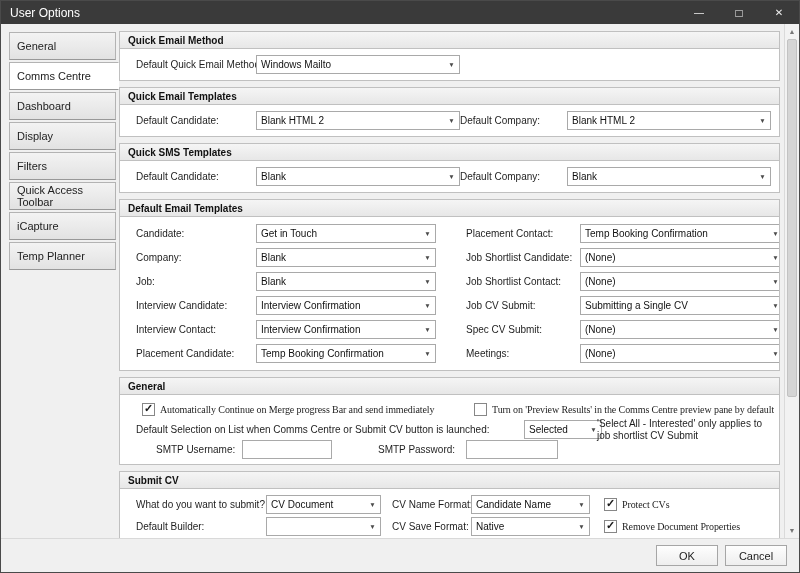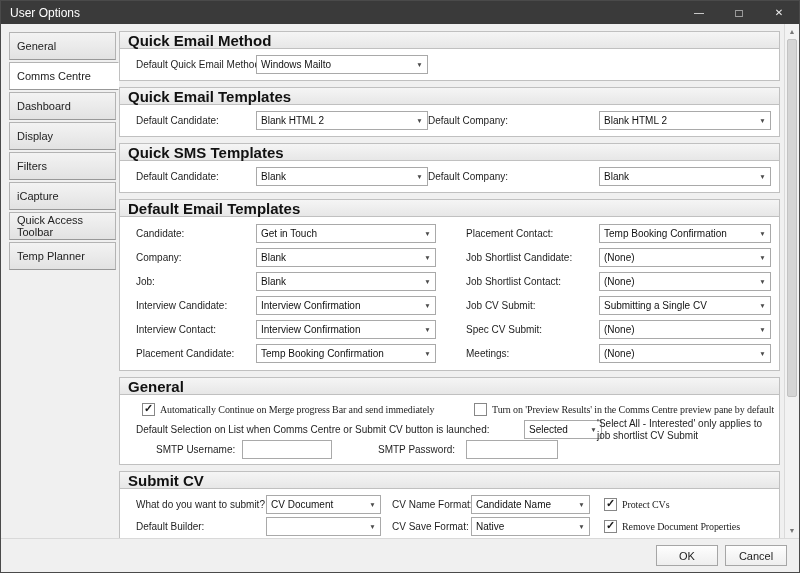--- a/index.html
+++ b/index.html
@@ -25,40 +25,40 @@
          padding-left:7px; font-size:11px; color:#222;
          background:linear-gradient(#f3f3f3,#e2e2e2);
          border:1px solid #b3b3b3; border-bottom-color:#989898; cursor:default; }
   .tab.active { background:#fff; width:110px; border-right-color:#fff; position:relative; z-index:2; }
 
   
   .content { flex:1 1 auto; padding:7px 4px 0 2px; display:flex; flex-direction:column; gap:6px; overflow:hidden; }
 
   .group { border:1px solid var(--border,#c0c0c0); background:#fff; overflow:hidden; flex:0 0 auto; }
   .group-header { height:17px; background:linear-gradient(#f5f5f5, var(--group_header_bg,#e9e9e9));
-                  border-bottom:1px solid var(--border,#c0c0c0); font-size:15px; font-weight:bold;
+                  border-bottom:1px solid var(--border,#c0c0c0); font-size:10px; font-weight:bold;
                   color:#111; display:flex; align-items:center; padding-left:8px; }
   .group-body { padding:4px 8px 5px 16px; position:relative; }
 
   .row { display:flex; align-items:center; }
   .r20 { height:22px; }
   .r24 { height:24px; }
   .r21 { height:20px; }
   .r22 { height:22px; }
 
   .lbl { font-size:10px; color:#1e1e1e; white-space:nowrap; overflow:hidden; flex:0 0 auto; }
   .lw120 { width:120px; } .lw105 { width:105px; } .lw114 { width:114px; }
   .lw130 { width:130px; } .lw79  { width:79px;  } .lw388 { width:388px; }
   .ml46 { } .ml30 { margin-left:30px; } .ml11 { margin-left:11px; }
   .ml14 { margin-left:14px; } .mla { margin-left:auto; }
 
   
   .combo { display:flex; height:19px; border:1px solid #a9a9a9; background:#fff;
            align-items:stretch; flex:0 0 auto; cursor:default; }
-  .cw172 { width:172px; } .cw180 { width:180px; } .cw115 { width:115px; }
+  .cw172 { width:204px; } .cw180 { width:180px; } .cw115 { width:115px; }
   .cw119 { width:119px; } .cw78  { width:78px; }
   .combo-text { flex:1 1 auto; font-size:10px; color:#111; padding:3px 0 0 4px;
                 white-space:nowrap; overflow:hidden; }
   .combo-btn { width:15px; flex:0 0 auto; display:flex; align-items:center; justify-content:center;
                font-size:6.5px; color:#4a4a4a; }
 
   
   .tbox { height:19px; border:1px solid #a9a9a9; background:#fff; font-family:inherit;
           font-size:10px; padding:0 4px; flex:0 0 auto; }
   .tw90 { width:90px; } .tw92 { width:92px; }
@@ -105,22 +105,22 @@
   </div>
 
   <div class="main">
 
     <div class="sidebar">
       <div class="tab">General</div>
       <div class="tab active">Comms Centre</div>
       <div class="tab">Dashboard</div>
       <div class="tab">Display</div>
       <div class="tab">Filters</div>
+      <div class="tab">Quick Access Toolbar</div>
       <div class="tab">iCapture</div>
-      <div class="tab">Quick Access Toolbar</div>
       <div class="tab">Temp Planner</div>
     </div>
 
     <div class="content">
 
       <div class="group">
         <div class="group-header">Quick Email Method</div>
         <div class="group-body">
           <div class="row r20">
             <span class="lbl lw120">Default Quick Email Method:</span>

